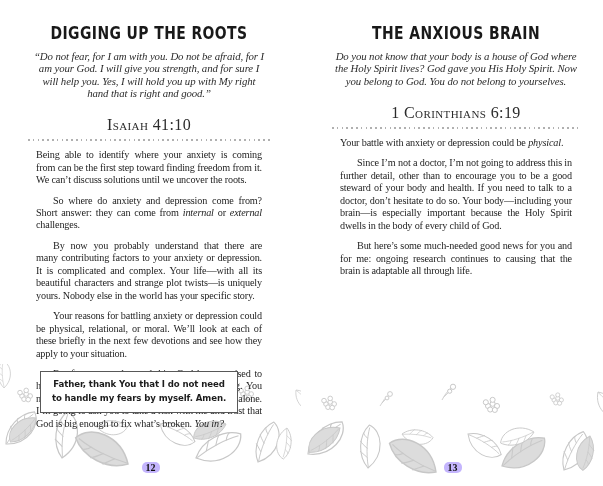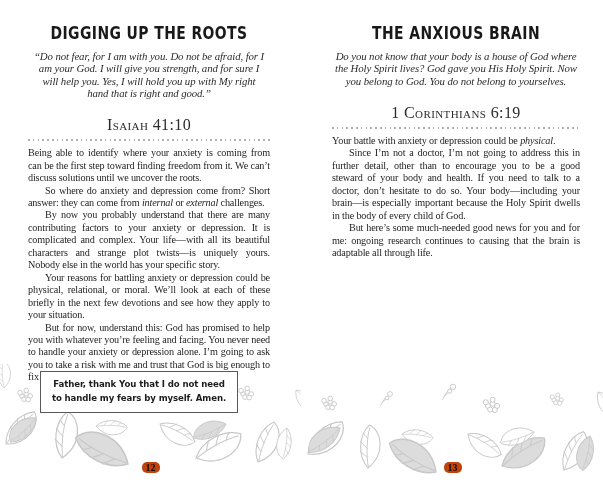--- a/index.html
+++ b/index.html
@@ -37,21 +37,21 @@
   }
   .divider{
     height:2px;margin:8px 0 6px 0;
     background:repeating-linear-gradient(90deg,#b0b0b0 0 1.6px,transparent 1.6px 4.8px);
   }
   .body-text{
     position:relative;z-index:2;
     text-align:justify;font-size:10.2px;line-height:12.45px;
     letter-spacing:-.15px;color:#242424;
   }
-  .body-text p{margin:0;}
+  .body-text p{margin:8px;}
   .body-text p.indent{text-indent:17px;}
   .body-text em{font-style:italic;}
 
   .prayer-box{
     position:absolute;z-index:4;background:#ffffff;
     border:1px solid #585858;box-sizing:border-box;
     text-align:center;
     font-family:"DejaVu Sans",sans-serif;font-weight:bold;
     font-size:8.6px;line-height:1.6;letter-spacing:-.1px;color:#1c1c1c;
     padding:6px 7px;
@@ -61,21 +61,21 @@
   .prayer-box p{margin:0;}
 
   .floral{position:absolute;left:0;bottom:0;width:301px;height:122px;z-index:1;}
   .floral .blade{stroke:#c7c7c7;stroke-width:1;}
   .floral .vein{fill:none;stroke:#c9c9c9;stroke-width:.8;}
   .floral .bloom{stroke:#c7c7c7;stroke-width:.9;}
 
   .page-number{
     position:absolute;z-index:5;left:50%;bottom:13px;transform:translateX(-50%);
     font-family:"Liberation Serif",serif;font-weight:bold;font-size:10px;
-    color:#111;background:#c2410c;padding:0 4px;border-radius:5px;
+    color:#111;background:#c4b5fd;padding:0 4px;border-radius:5px;
   }
 </style>
 </head>
 <body>
 
 <div class="spread">
 
   <section class="page page-left">
     <h1 class="page-title">DIGGING UP THE ROOTS</h1>
     <div class="scripture">“Do not fear, for I am with you. Do not be afraid, for I am your God. I will give you strength, and for sure I will help you. Yes, I will hold you up with My right hand that is right and good.”</div>

